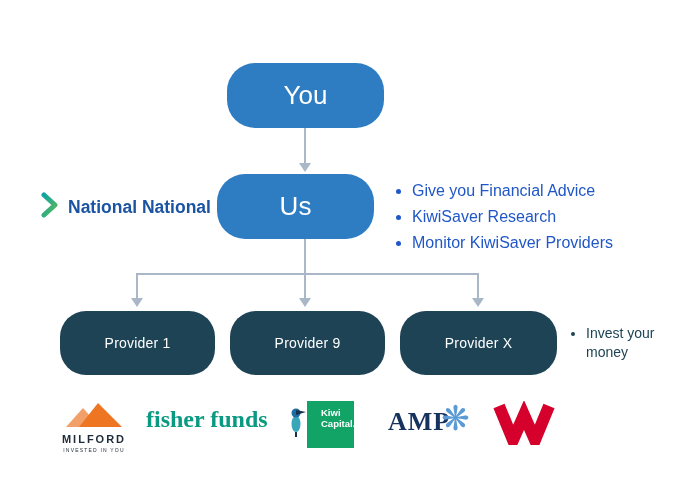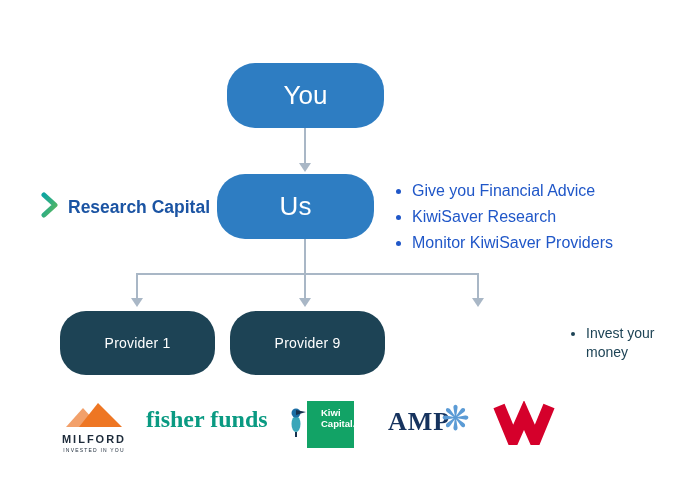--- a/index.html
+++ b/index.html
@@ -57,20 +57,21 @@
 </style>
 </head>
 <body>
 
 <div class="canvas">
 
   <div class="node node-blue" id="node-you">You</div>
   <div class="node node-blue" id="node-us">Us</div>
   <div class="node node-dark" id="node-p1">Provider 1</div>
   <div class="node node-dark" id="node-p2">Provider 9</div>
+  <div class="node node-dark" id="node-px">Provider X</div>
 
   <div class="vline" style="left:304px; top:128px; height:36px;"></div>
   <div class="arrow-down" style="left:299px; top:163px;"></div>
 
   <div class="vline" style="left:304px; top:239px; height:36px;"></div>
   <div class="hline" style="left:137px; top:273px; width:342px;"></div>
   <div class="vline" style="left:136px; top:273px; height:26px;"></div>
   <div class="vline" style="left:304px; top:273px; height:26px;"></div>
   <div class="vline" style="left:477px; top:273px; height:26px;"></div>
   <div class="arrow-down" style="left:131px; top:298px;"></div>
@@ -82,21 +83,21 @@
       <svg width="22" height="26" viewBox="0 0 22 26">
         <defs>
           <linearGradient id="ncg" x1="0" y1="0" x2="1" y2="1">
             <stop offset="0" stop-color="#0ea5a0"></stop>
               <stop offset="1" stop-color="#5cb85c"></stop>
           </linearGradient>
         </defs>
         <polyline points="4,3 15,13 4,23" fill="none" stroke="url(#ncg)" stroke-width="5" stroke-linecap="round" stroke-linejoin="round"></polyline>
       </svg>
     </span>
-    <span class="brand-text">Research Capital</span>
+    <span class="brand-text">National National</span>
   </div>
 
   <div class="bullets-us">
     <ul>
       <li>Give you Financial Advice</li>
       <li>KiwiSaver Research</li>
       <li>Monitor KiwiSaver Providers</li>
     </ul>
   </div>
 

